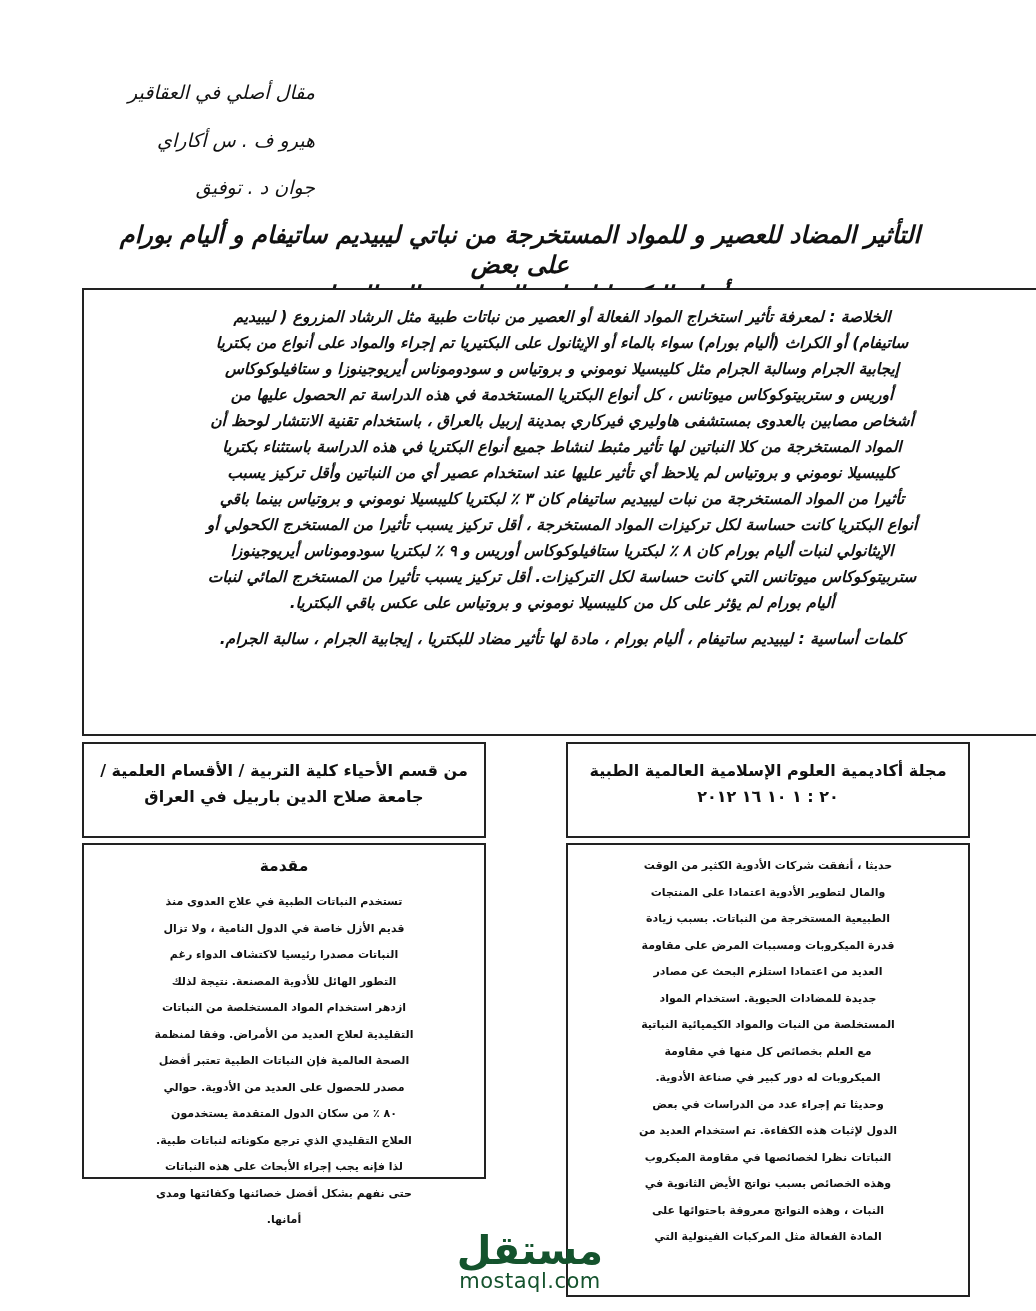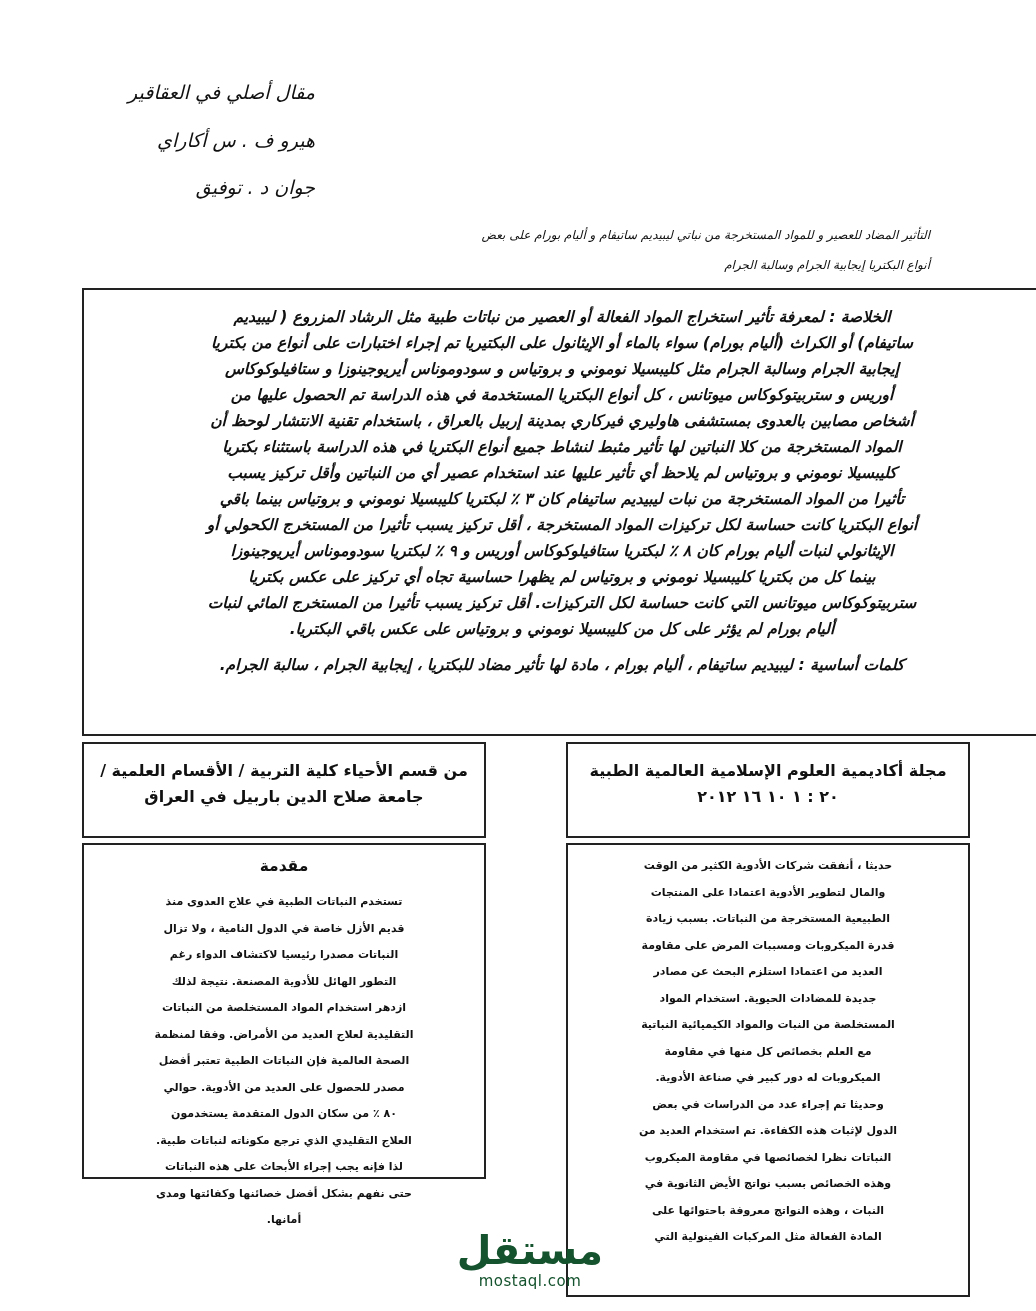--- a/index.html
+++ b/index.html
@@ -2,61 +2,60 @@
 <html><head>
 <meta charset="utf-8">
 <style>
   html, body { margin:0; padding:0; background:#ffffff; }
   body { width:1036px; height:1311px; position:relative; overflow:hidden;
          font-family:"DejaVu Sans","Liberation Sans",sans-serif; color:#111; }
   .rtl { direction:rtl; unicode-bidi:embed; }
   .header-line { position:absolute; left:85px; width:230px; text-align:right;
                  font-style:italic; font-size:19px; line-height:24px; }
   #h1 { top:80px; } #h2 { top:128px; } #h3 { top:175px; }
-  .title { position:absolute; left:110px; width:820px; top:220px; text-align:right;
-           font-style:italic; font-weight:normal; font-size:12px; line-height:30px; }
+  .title { position:absolute; left:110px; width:820px; top:220px; text-align:center;
+           font-style:italic; font-weight:bold; font-size:24px; line-height:30px; }
   .box { position:absolute; border:2px solid #222; box-sizing:border-box; background:#fff; }
   #abstract { left:82px; top:288px; width:960px; height:448px; padding:14px 12px 0 12px;font-style:italic; }
   #abstract p { margin:0; text-align:center; font-weight:bold; font-size:15.5px; line-height:26px; }
   #abstract p.kw { margin-top:10px; }
   #affil { left:82px; top:742px; width:404px; height:96px; padding:14px 10px; }
   #journal { left:566px; top:742px; width:404px; height:96px; padding:14px 10px; }
   #affil p, #journal p { margin:0; text-align:center; font-weight:bold; font-size:16px; line-height:26px; }
   #intro { left:82px; top:843px; width:404px; height:336px; padding:8px 18px; }
   #col-right { left:566px; top:843px; width:404px; height:454px; padding:8px 14px; }
   .col-text { margin:0; text-align:center; font-weight:bold; font-size:11px; line-height:26.5px; }
   .intro-heading { margin:0 0 10px 0; text-align:center; font-weight:bold; font-size:15.5px; line-height:26px; }
   .watermark { position:absolute; left:455px; top:1228px; width:150px; text-align:center; color:#14532d; }
   .watermark .ar { font-size:40px; font-weight:bold; line-height:44px; }
-  .watermark .lat { font-size:15px; line-height:18px; letter-spacing:0.5px; }
+  .watermark .lat { font-size:21px; line-height:18px; letter-spacing:0.5px; }
 </style>
 </head>
 <body>
 
 <div id="h1" class="header-line rtl">مقال أصلي في العقاقير</div>
 <div id="h2" class="header-line rtl">هيرو ف . س أكاراي</div>
 <div id="h3" class="header-line rtl">جوان د . توفيق</div>
 
 <div class="title rtl">
   <div>التأثير المضاد للعصير و للمواد المستخرجة من نباتي ليبيديم ساتيفام و أليام بورام على بعض</div>
   <div>أنواع البكتريا إيجابية الجرام وسالبة الجرام</div>
 </div>
 
 <div id="abstract" class="box rtl">
   <p>الخلاصة : لمعرفة تأثير استخراج المواد الفعالة أو العصير من نباتات طبية مثل الرشاد المزروع ( ليبيديم</p>
-  <p>ساتيفام) أو الكراث (أليام بورام) سواء بالماء أو الإيثانول على البكتيريا تم إجراء اختبارات على أنواع من بكتريا</p>
+  <p>ساتيفام) أو الكراث (أليام بورام) سواء بالماء أو الإيثانول على البكتيريا تم إجراء والمواد على أنواع من بكتريا</p>
   <p>إيجابية الجرام وسالبة الجرام مثل كليبسيلا نوموني و بروتياس و سودوموناس أيريوجينوزا و ستافيلوكوكاس</p>
   <p>أوريس و ستربيتوكوكاس ميوتانس ، كل أنواع البكتريا المستخدمة في هذه الدراسة تم الحصول عليها من</p>
   <p>أشخاص مصابين بالعدوى بمستشفى هاوليري فيركاري بمدينة إربيل بالعراق ، باستخدام تقنية الانتشار لوحظ أن</p>
   <p>المواد المستخرجة من كلا النباتين لها تأثير مثبط لنشاط جميع أنواع البكتريا في هذه الدراسة باستثناء بكتريا</p>
   <p>كليبسيلا نوموني و بروتياس لم يلاحظ أي تأثير عليها عند استخدام عصير أي من النباتين وأقل تركيز يسبب</p>
   <p>تأثيرا من المواد المستخرجة من نبات ليبيديم ساتيفام كان ٣ ٪ لبكتريا كليبسيلا نوموني و بروتياس بينما باقي</p>
   <p>أنواع البكتريا كانت حساسة لكل تركيزات المواد المستخرجة ، أقل تركيز يسبب تأثيرا من المستخرج الكحولي أو</p>
   <p>الإيثانولي لنبات أليام بورام كان ٨ ٪ لبكتريا ستافيلوكوكاس أوريس و ٩ ٪ لبكتريا سودوموناس أيريوجينوزا</p>
-  <p>بينما كل من بكتريا كليبسيلا نوموني و بروتياس لم يظهرا حساسية تجاه أي تركيز على عكس بكتريا</p>
   <p>ستربيتوكوكاس ميوتانس التي كانت حساسة لكل التركيزات. أقل تركيز يسبب تأثيرا من المستخرج المائي لنبات</p>
   <p>أليام بورام لم يؤثر على كل من كليبسيلا نوموني و بروتياس على عكس باقي البكتريا.</p>
   <p class="kw">كلمات أساسية : ليبيديم ساتيفام ، أليام بورام ، مادة لها تأثير مضاد للبكتريا ، إيجابية الجرام ، سالبة الجرام.</p>
 </div>
 
 <div id="affil" class="box rtl">
   <p>من قسم الأحياء كلية التربية / الأقسام العلمية /</p>
   <p>جامعة صلاح الدين باربيل في العراق</p>
 </div>
 

